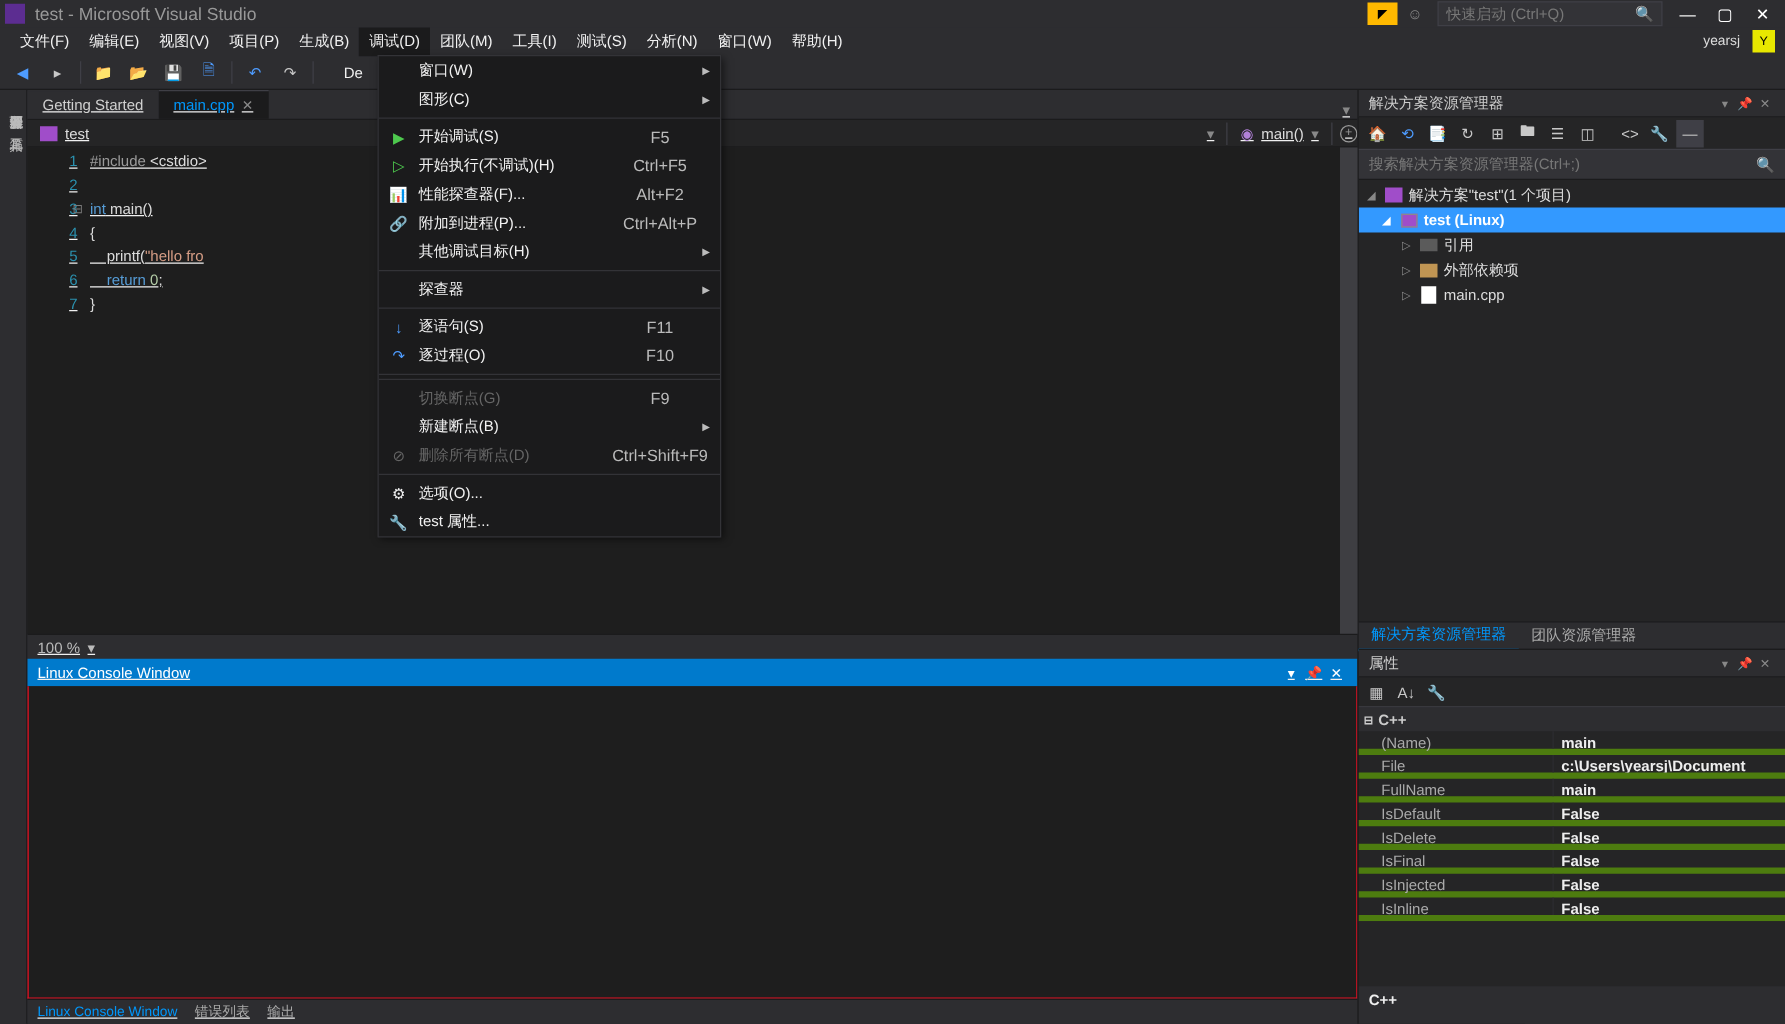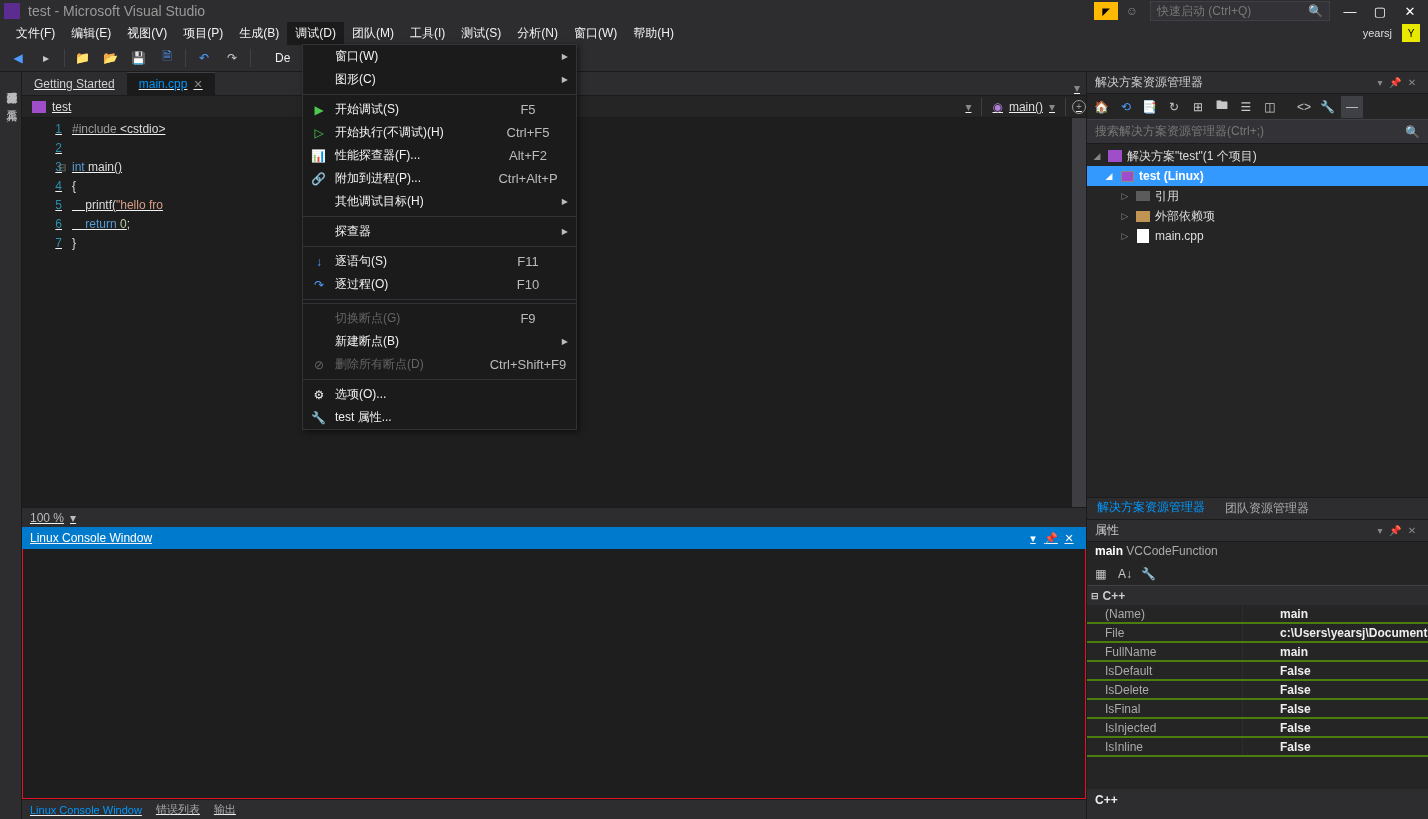--- a/index.html
+++ b/index.html
@@ -89,21 +89,21 @@
 .right-tabs .rt { padding: 3px 10px; color: #aaa; font-size: 12px; }
 .right-tabs .rt.active { color: #0097fb; border-bottom:2px solid #0097fb; }
 
 .props-panel { display:flex; flex-direction:column; border-top:1px solid #1b1b1c; }
 .props-sub { height:20px; padding:2px 8px; color:#fff; font-size:12px; background:#252526; }
 .props-sub .gray { color:#aaa; }
 .props-tb { height:24px; display:flex; align-items:center; padding:0 4px; gap:4px; border-bottom:1px solid #3f3f46; }
 .props-tb .pt-btn { width:20px; height:20px; color:#c8c8c8; display:flex; align-items:center; justify-content:center; }
 .props-grid { font-size:12px; }
 .props-cat { height:19px; background:#2d2d30; color:#ccc; padding:2px 4px; font-weight:bold; display:flex; align-items:center; gap:4px; }
-.props-row { height:19px; display:flex; border-bottom:2px solid #4d7c0f;gap:31px; }
+.props-row { height:19px; display:flex; border-bottom:5px solid #4d7c0f; }
 .props-row .pk { width:156px; padding:2px 2px 2px 18px; color:#aaa; border-right:1px solid #2d2d30; }
 .props-row .pv { flex:1; padding:2px 6px; color:#eee; font-weight:bold; overflow:hidden; white-space:nowrap; }
 .props-desc { height:30px; background:#2d2d30; color:#eee; padding:4px 8px; font-size:12px; font-weight:bold; }
 
 
 .dropdown { position: absolute; top: 22px; left: 302px; width: 275px; background: #1b1b1c; border: 1px solid #333337; box-shadow: 2px 2px 6px rgba(0,0,0,0.5); z-index: 100; }
 .dd-item { height: 23px; display: flex; align-items: center; padding: 0 8px; color: #f1f1f1; font-size: 12px; gap: 8px; }
 .dd-item.disabled { color: #656565; }
 .dd-item.highlight { border: 1px solid #e81123; height:26px; }
 .dd-item .dd-icon { width: 16px; height: 16px; display:flex; align-items:center; justify-content:center; }
@@ -401,21 +401,20 @@
     </div>
 
     <div class="props-panel" style="height:300px">
       <div class="panel-header">
         <span>属性</span>
         <div class="ph-spacer"></div>
         <div class="ph-btn">▾</div>
         <div class="ph-btn">📌</div>
         <div class="ph-btn">✕</div>
       </div>
-      <div class="props-sub"><b>main</b> <span class="gray">VCCodeFunction</span></div>
       <div class="props-tb">
         <div class="pt-btn">▦</div>
         <div class="pt-btn">A↓</div>
         <div class="pt-btn">🔧</div>
       </div>
       <div class="props-grid">
         <div class="props-cat">
             <span style="font-size:9px">⊟</span>
             <span>C++</span>
           </div>

